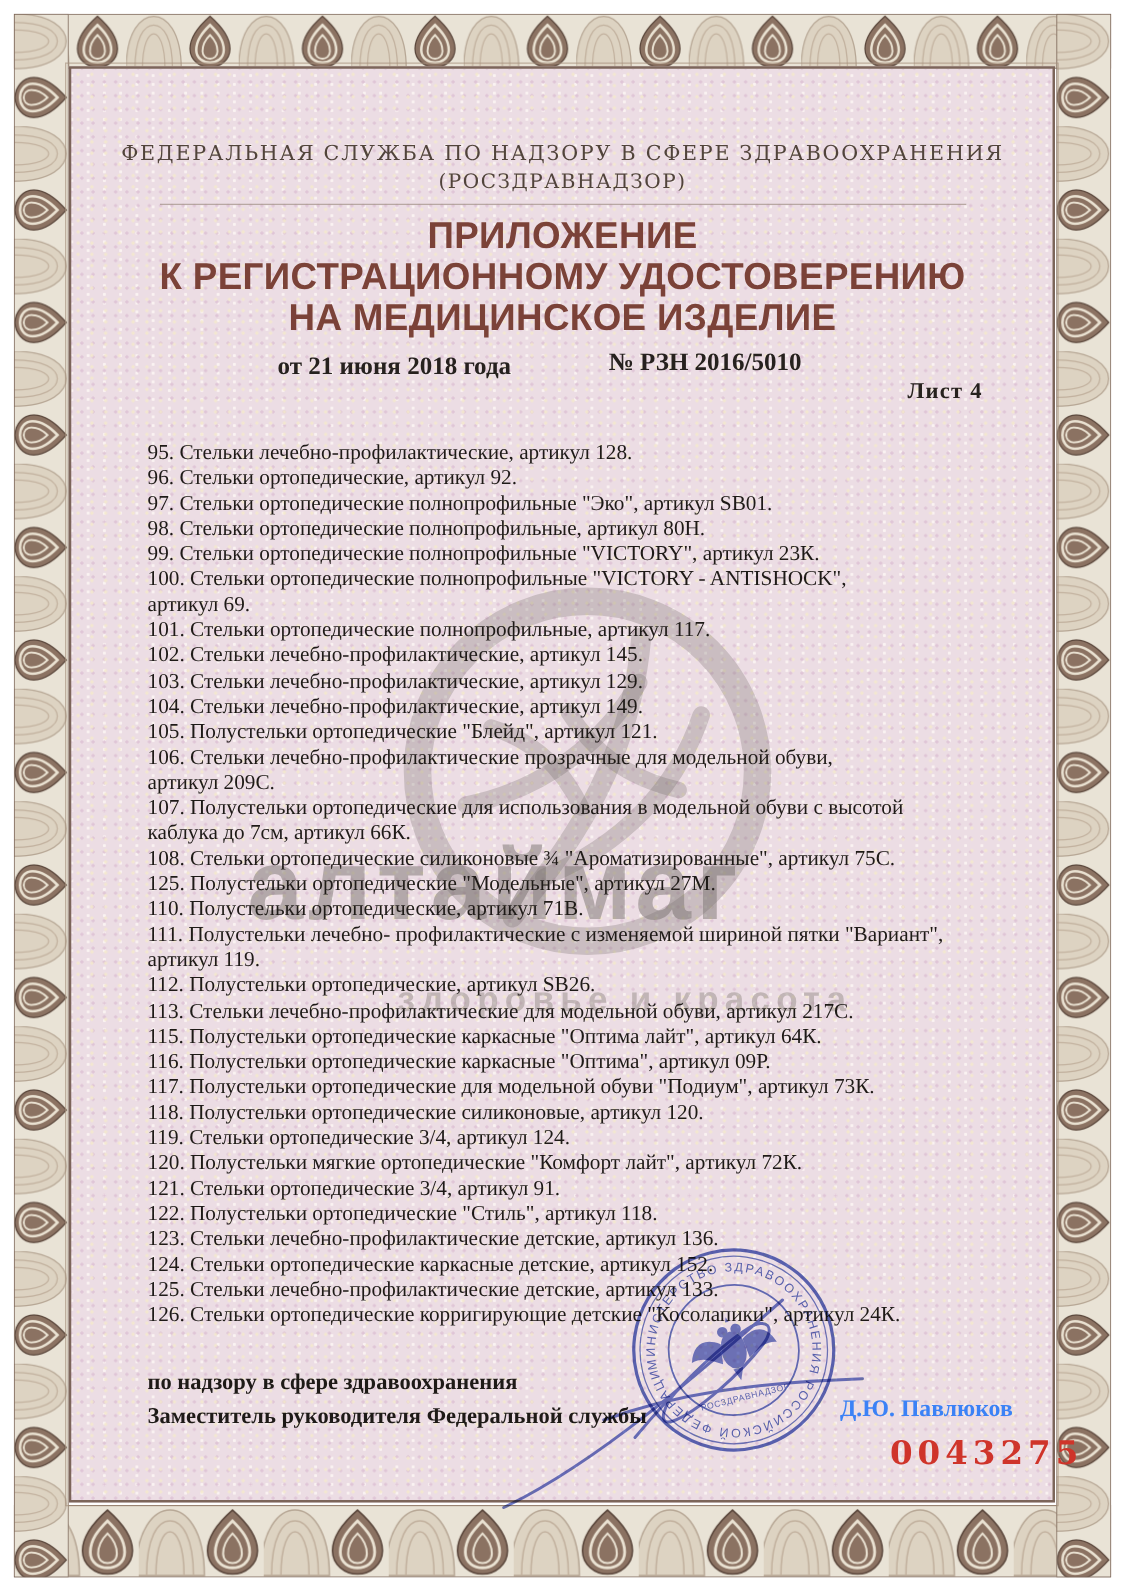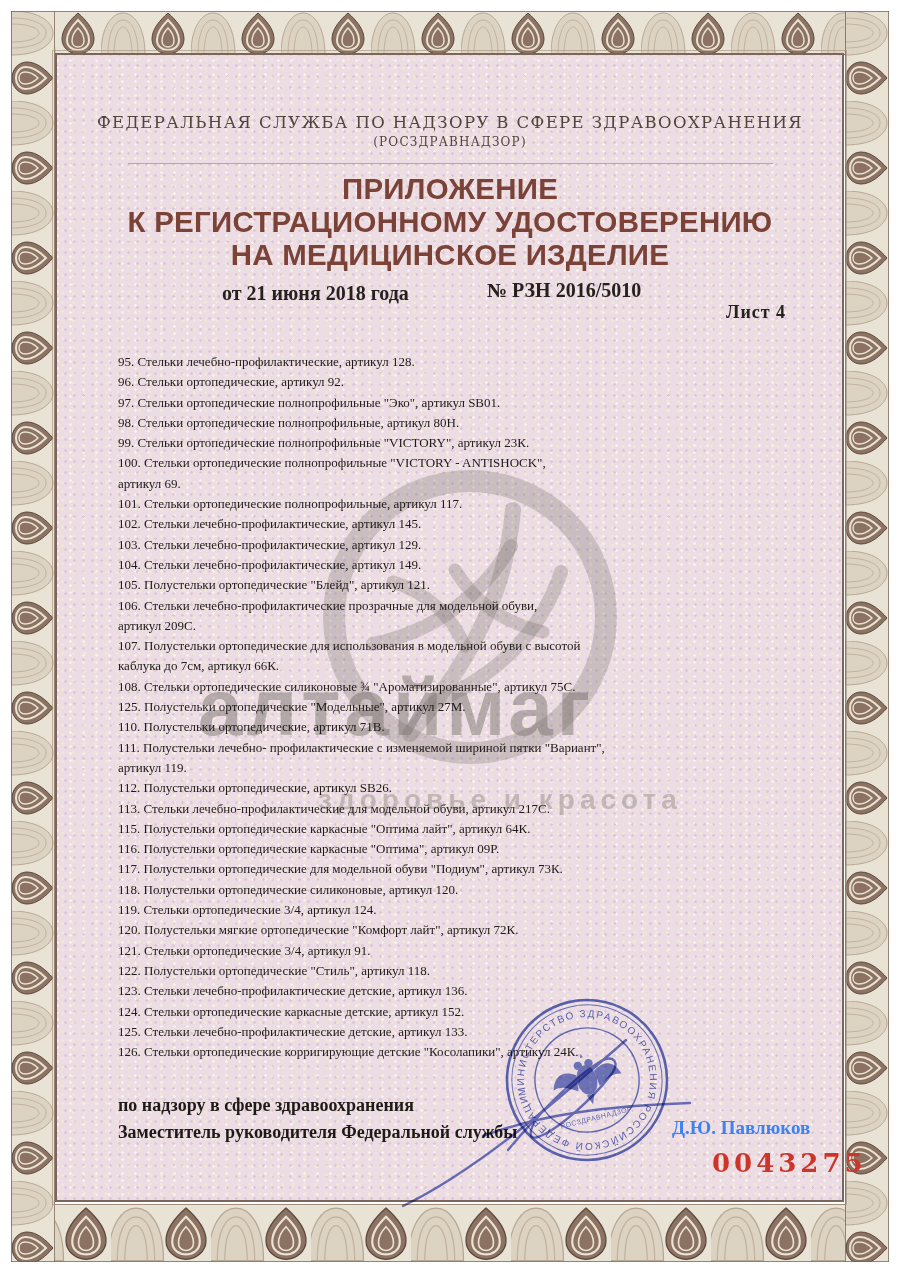--- a/index.html
+++ b/index.html
@@ -24,35 +24,35 @@
       radial-gradient(circle, rgba(244,233,205,.85) 1px, transparent 1.6px),
       radial-gradient(circle, rgba(221,193,212,.85) 1px, transparent 1.6px),
       radial-gradient(circle, rgba(255,250,246,.75) 1px, transparent 1.5px);
     background-size:11px 9px,9px 11px,13px 7px;
     background-position:0 0,4px 5px,7px 2px;
   }
   
   .hdr{position:absolute;top:97px;left:60px;right:60px;text-align:center;
        color:#51443b;font-family:"DejaVu Serif",serif;margin-top:16px;}
   .hdr-line1{font-size:16.5px;letter-spacing:1.4px;}
-  .hdr-line2{font-size:12px;letter-spacing:1.2px;margin-top:3px;}
+  .hdr-line2{font-size:16px;letter-spacing:1.2px;margin-top:3px;}
   .divider{position:absolute;top:163px;left:128px;width:645px;height:1px;
            background:#9c8c80;opacity:.65;}
   .title{position:absolute;top:172px;left:0;width:900px;text-align:center;
          color:#7b4238;font-family:"Liberation Sans",sans-serif;
          font-weight:700;font-size:30px;line-height:33px;letter-spacing:.3px;
          transform:scaleX(.98);}
   .date-label{position:absolute;left:222px;top:282px;font-weight:bold;
               font-size:20px;color:#26211e;}
   .doc-number{position:absolute;left:487px;top:279px;font-weight:bold;
               font-size:20px;color:#26211e;}
   .sheet-label{position:absolute;left:726px;top:302px;font-weight:bold;
                font-size:18px;color:#26211e;letter-spacing:1px;}
   .item-list{position:absolute;left:118px;top:352px;width:702px;
-             font-size:13px;line-height:20.3px;color:#1e1a17;}
+             font-size:17px;line-height:20.3px;color:#1e1a17;}
   .list-item{white-space:pre-line;}
   .signer{position:absolute;left:118px;top:1092px;width:560px;font-weight:bold;
           font-size:18px;line-height:27px;color:#1e1a17;}
   .signer-name{position:absolute;left:672px;top:1117px;font-weight:bold;
                font-size:19px;color:#3b82f6;}
   .serial{position:absolute;left:712px;top:1148px;font-size:26px;color:#cf342a;
           letter-spacing:4px;font-family:"DejaVu Serif",serif;font-weight:600;}
   
   .wm-logo{position:absolute;left:315px;top:462px;pointer-events:none;}
   .wm-text{position:absolute;left:198px;top:662px;

